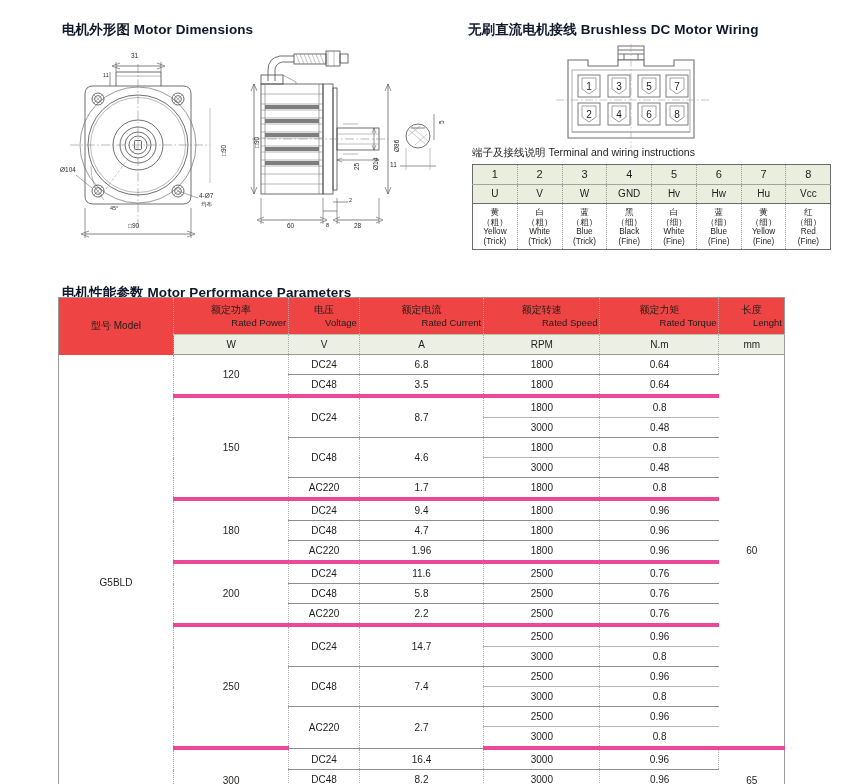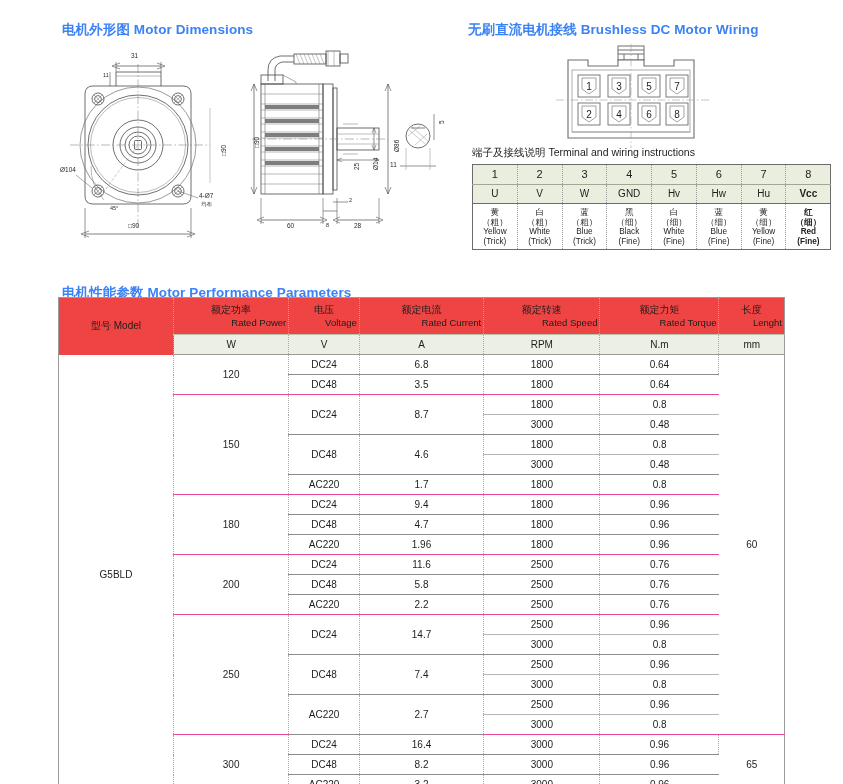--- a/index.html
+++ b/index.html
@@ -4,36 +4,36 @@
 <style>
   html,body{margin:0;padding:0;}
   body{
     width:843px;height:784px;background:#ffffff;
     font-family:"Liberation Sans","DejaVu Sans",sans-serif;
     color:#1a1a1a;overflow:hidden;position:relative;
   }
   .page{position:relative;width:843px;height:784px;}
 
   
-  .sec-title{position:absolute;font-size:13.5px;font-weight:bold;color:#3b82f6;white-space:nowrap;letter-spacing:0.1px;}
+  .sec-title{position:absolute;font-size:13.5px;font-weight:bold;color:#0f172a;white-space:nowrap;letter-spacing:0.1px;}
   .sec-title .en{font-weight:bold;}
 
   
   .draw{position:absolute;}
   .dimtxt{position:absolute;font-size:6.5px;color:#2a2a2a;white-space:nowrap;font-family:"Liberation Sans",sans-serif;}
   .dimtxt.sm{font-size:5.5px;}
   .rot90{transform-origin:0 0;transform:rotate(-90deg);}
 
   
   table{border-collapse:collapse;}
   .tt{position:absolute;left:472px;top:164px;width:303px;
       border:1px solid #6b6b6b;font-size:9px;}
   .tt td{border-right:1px dotted #9a9a9a;text-align:center;
          padding:2px 0;line-height:1.18;color:#1d1d1b;}
-  .tt td:last-child{border-right:none;font-weight:bold;}
+  .tt td:last-child{border-right:none;}
   .tt tr.hdr td{background:#e9eede;font-weight:normal;font-size:11px;padding:3px 0;
                 border-bottom:1px solid #9fa893;}
   .tt tr.fn td{background:#e9eede;font-size:10px;padding:3px 0;
                border-bottom:1px solid #6b6b6b;}
   .tt tr.wire td{background:#ffffff;padding:3px 9px;font-size:8.2px;}
   .tt .cn{display:block;font-size:8.6px;}
   .tt .en1{display:block;font-size:8.2px;}
   .tt .en2{display:block;font-size:8.2px;}
 
   .pt{position:absolute;left:58px;top:297px;width:727px;
@@ -45,21 +45,21 @@
   .pt .hrow2 td{background:#ecf0e4;border-right:1px dotted #a8a8a8;
                 border-top:1px solid #b9c0ad;border-bottom:1px solid #9a9a9a;
                 padding:4px 2px;}
   .pt .hrow2 td:last-child{border-right:none;}
   .pt .cn{display:block;font-size:10px;}
   .pt .en{display:block;font-size:9.5px;text-align:right;}
   .pt tbody td{border-right:1px dotted #a8a8a8;padding:4px 2px;font-size:10px;}
   .pt tbody td:last-child{border-right:none;}
   .pt tbody td.sep{border-bottom:1px solid #8d8d8d;text-align:center;}
   .pt tbody td.vsep{border-bottom:1px solid #b5b5b5;}
-  .pt tbody td.blk{border-bottom:1px solid #ec4899;}
+  .pt tbody td.blk{border-bottom:4px solid #ec4899;}
 </style>
 </head>
 <body>
 
 <div class="page">
 
   <div class="sec-title" style="left:62px;top:21px;">
     <span>电机外形图</span>
     <span class="en">Motor Dimensions</span>
   </div>

